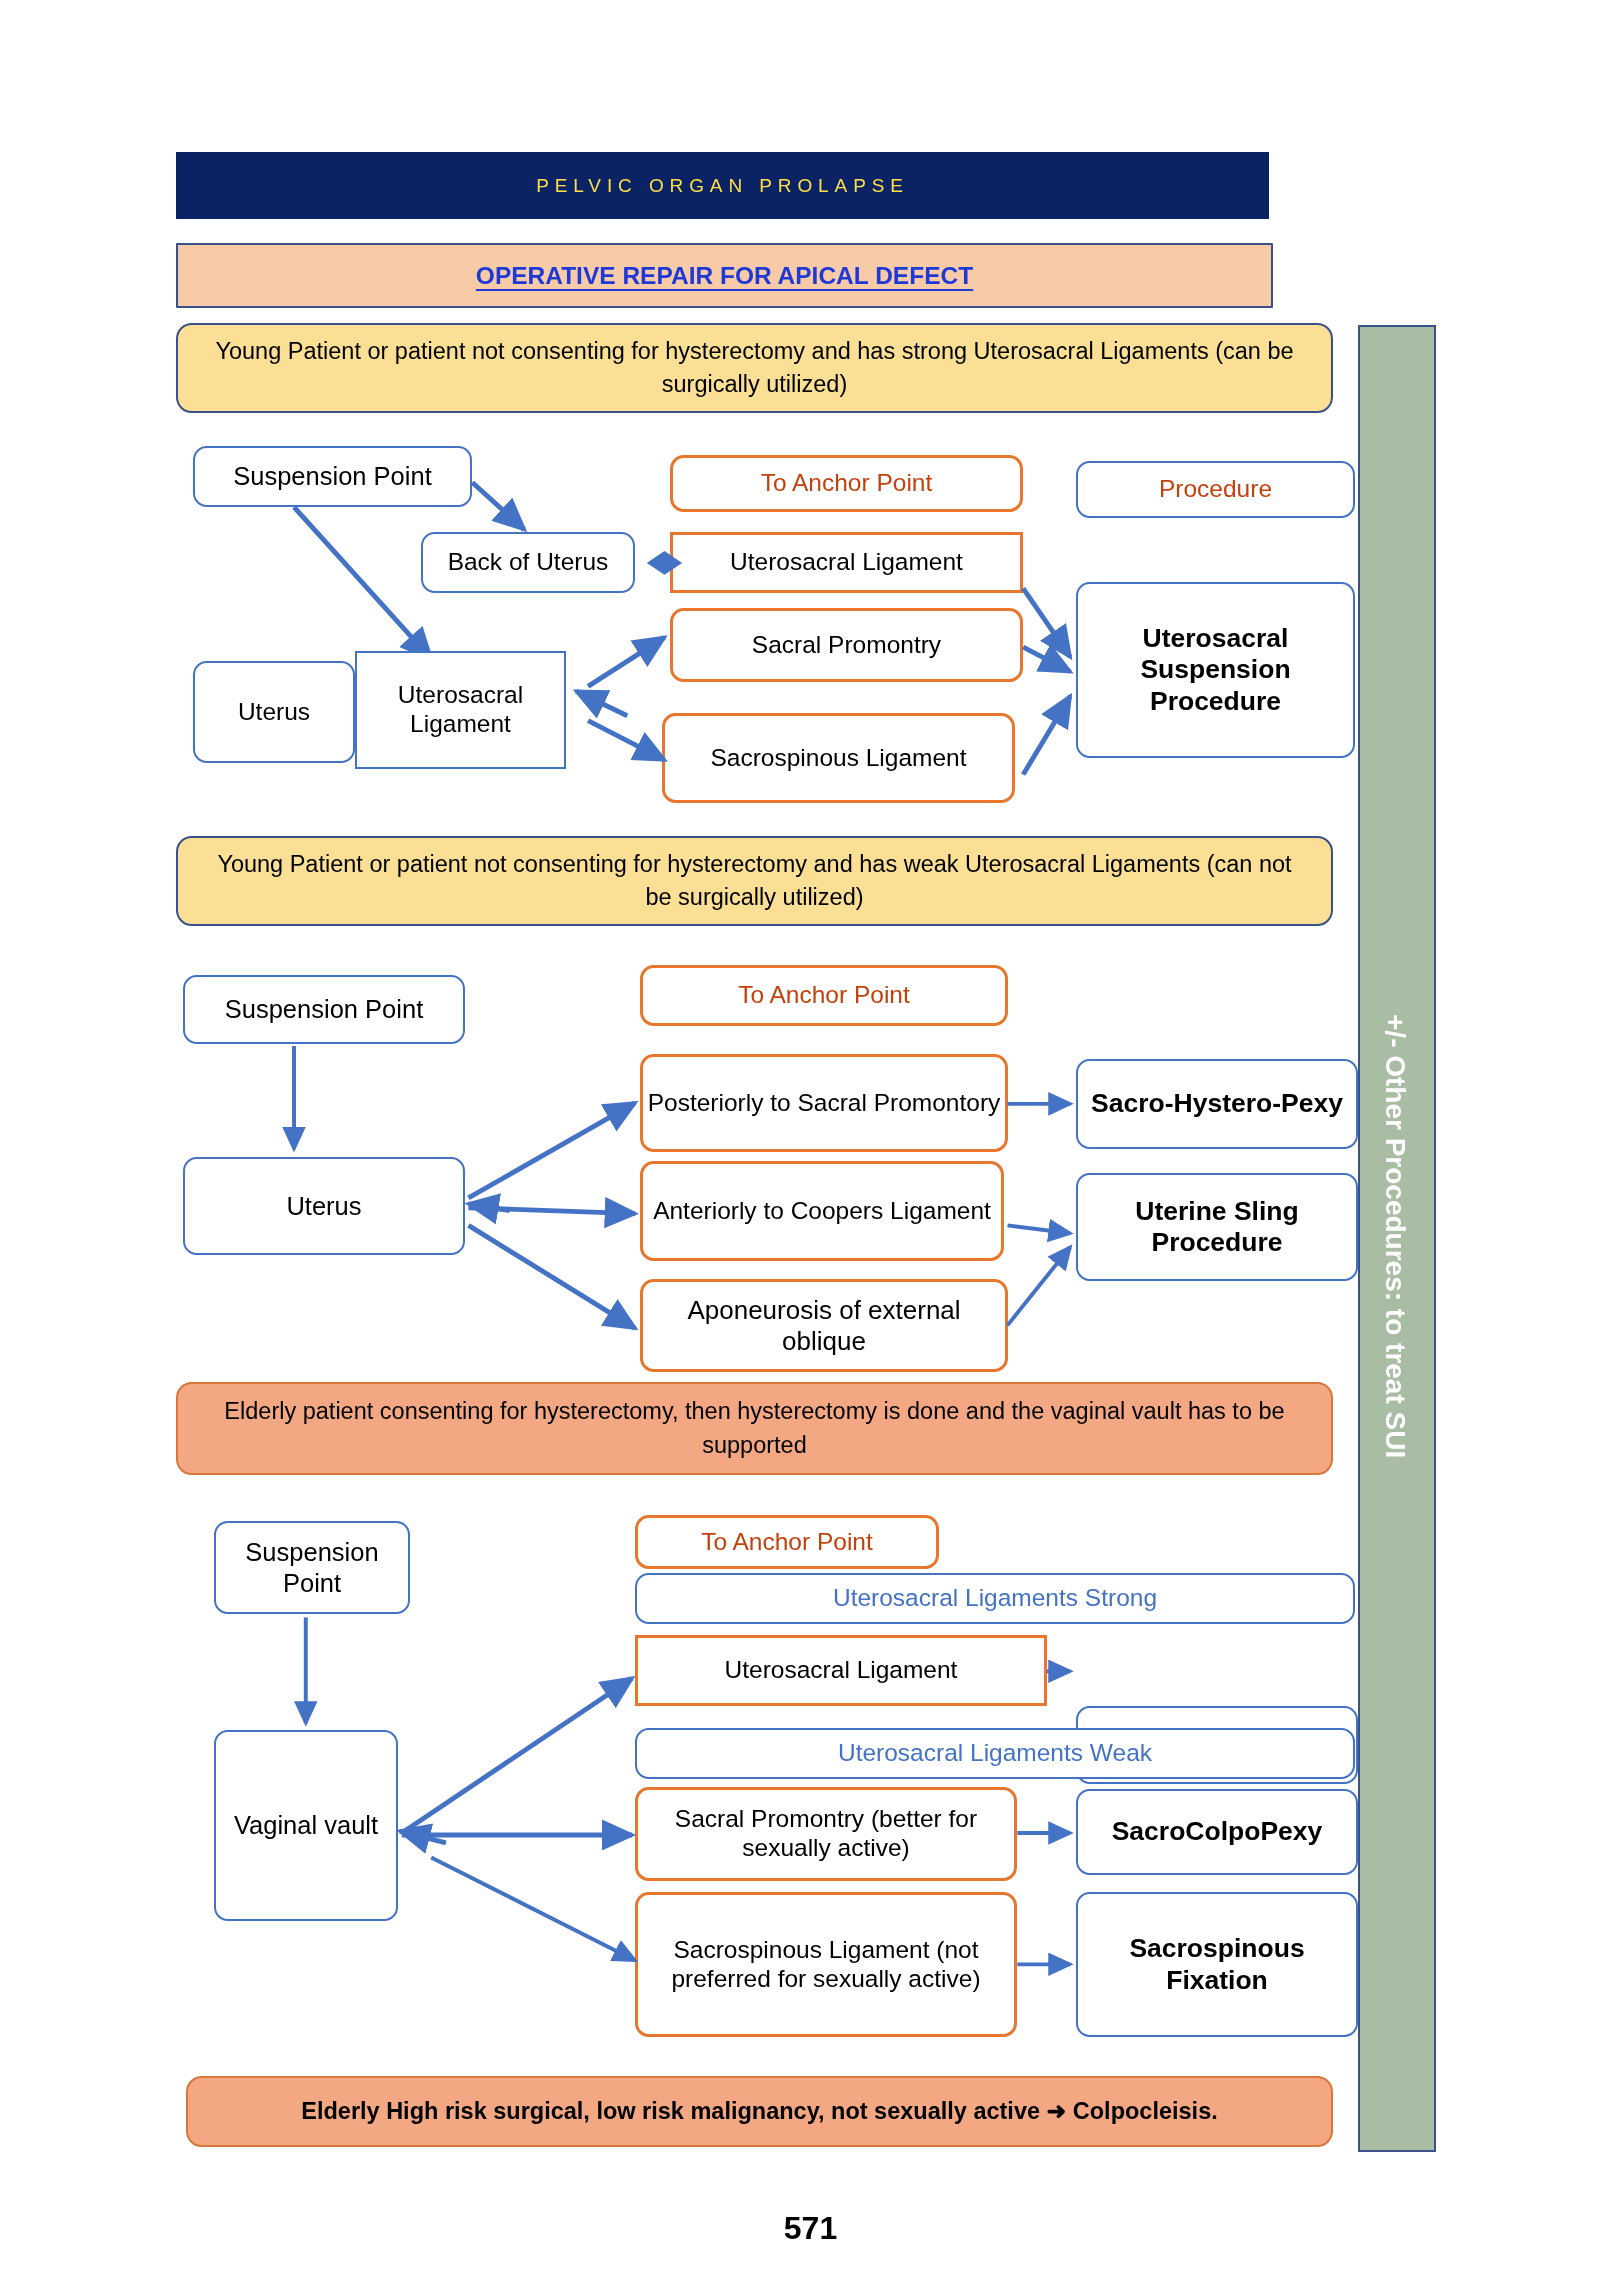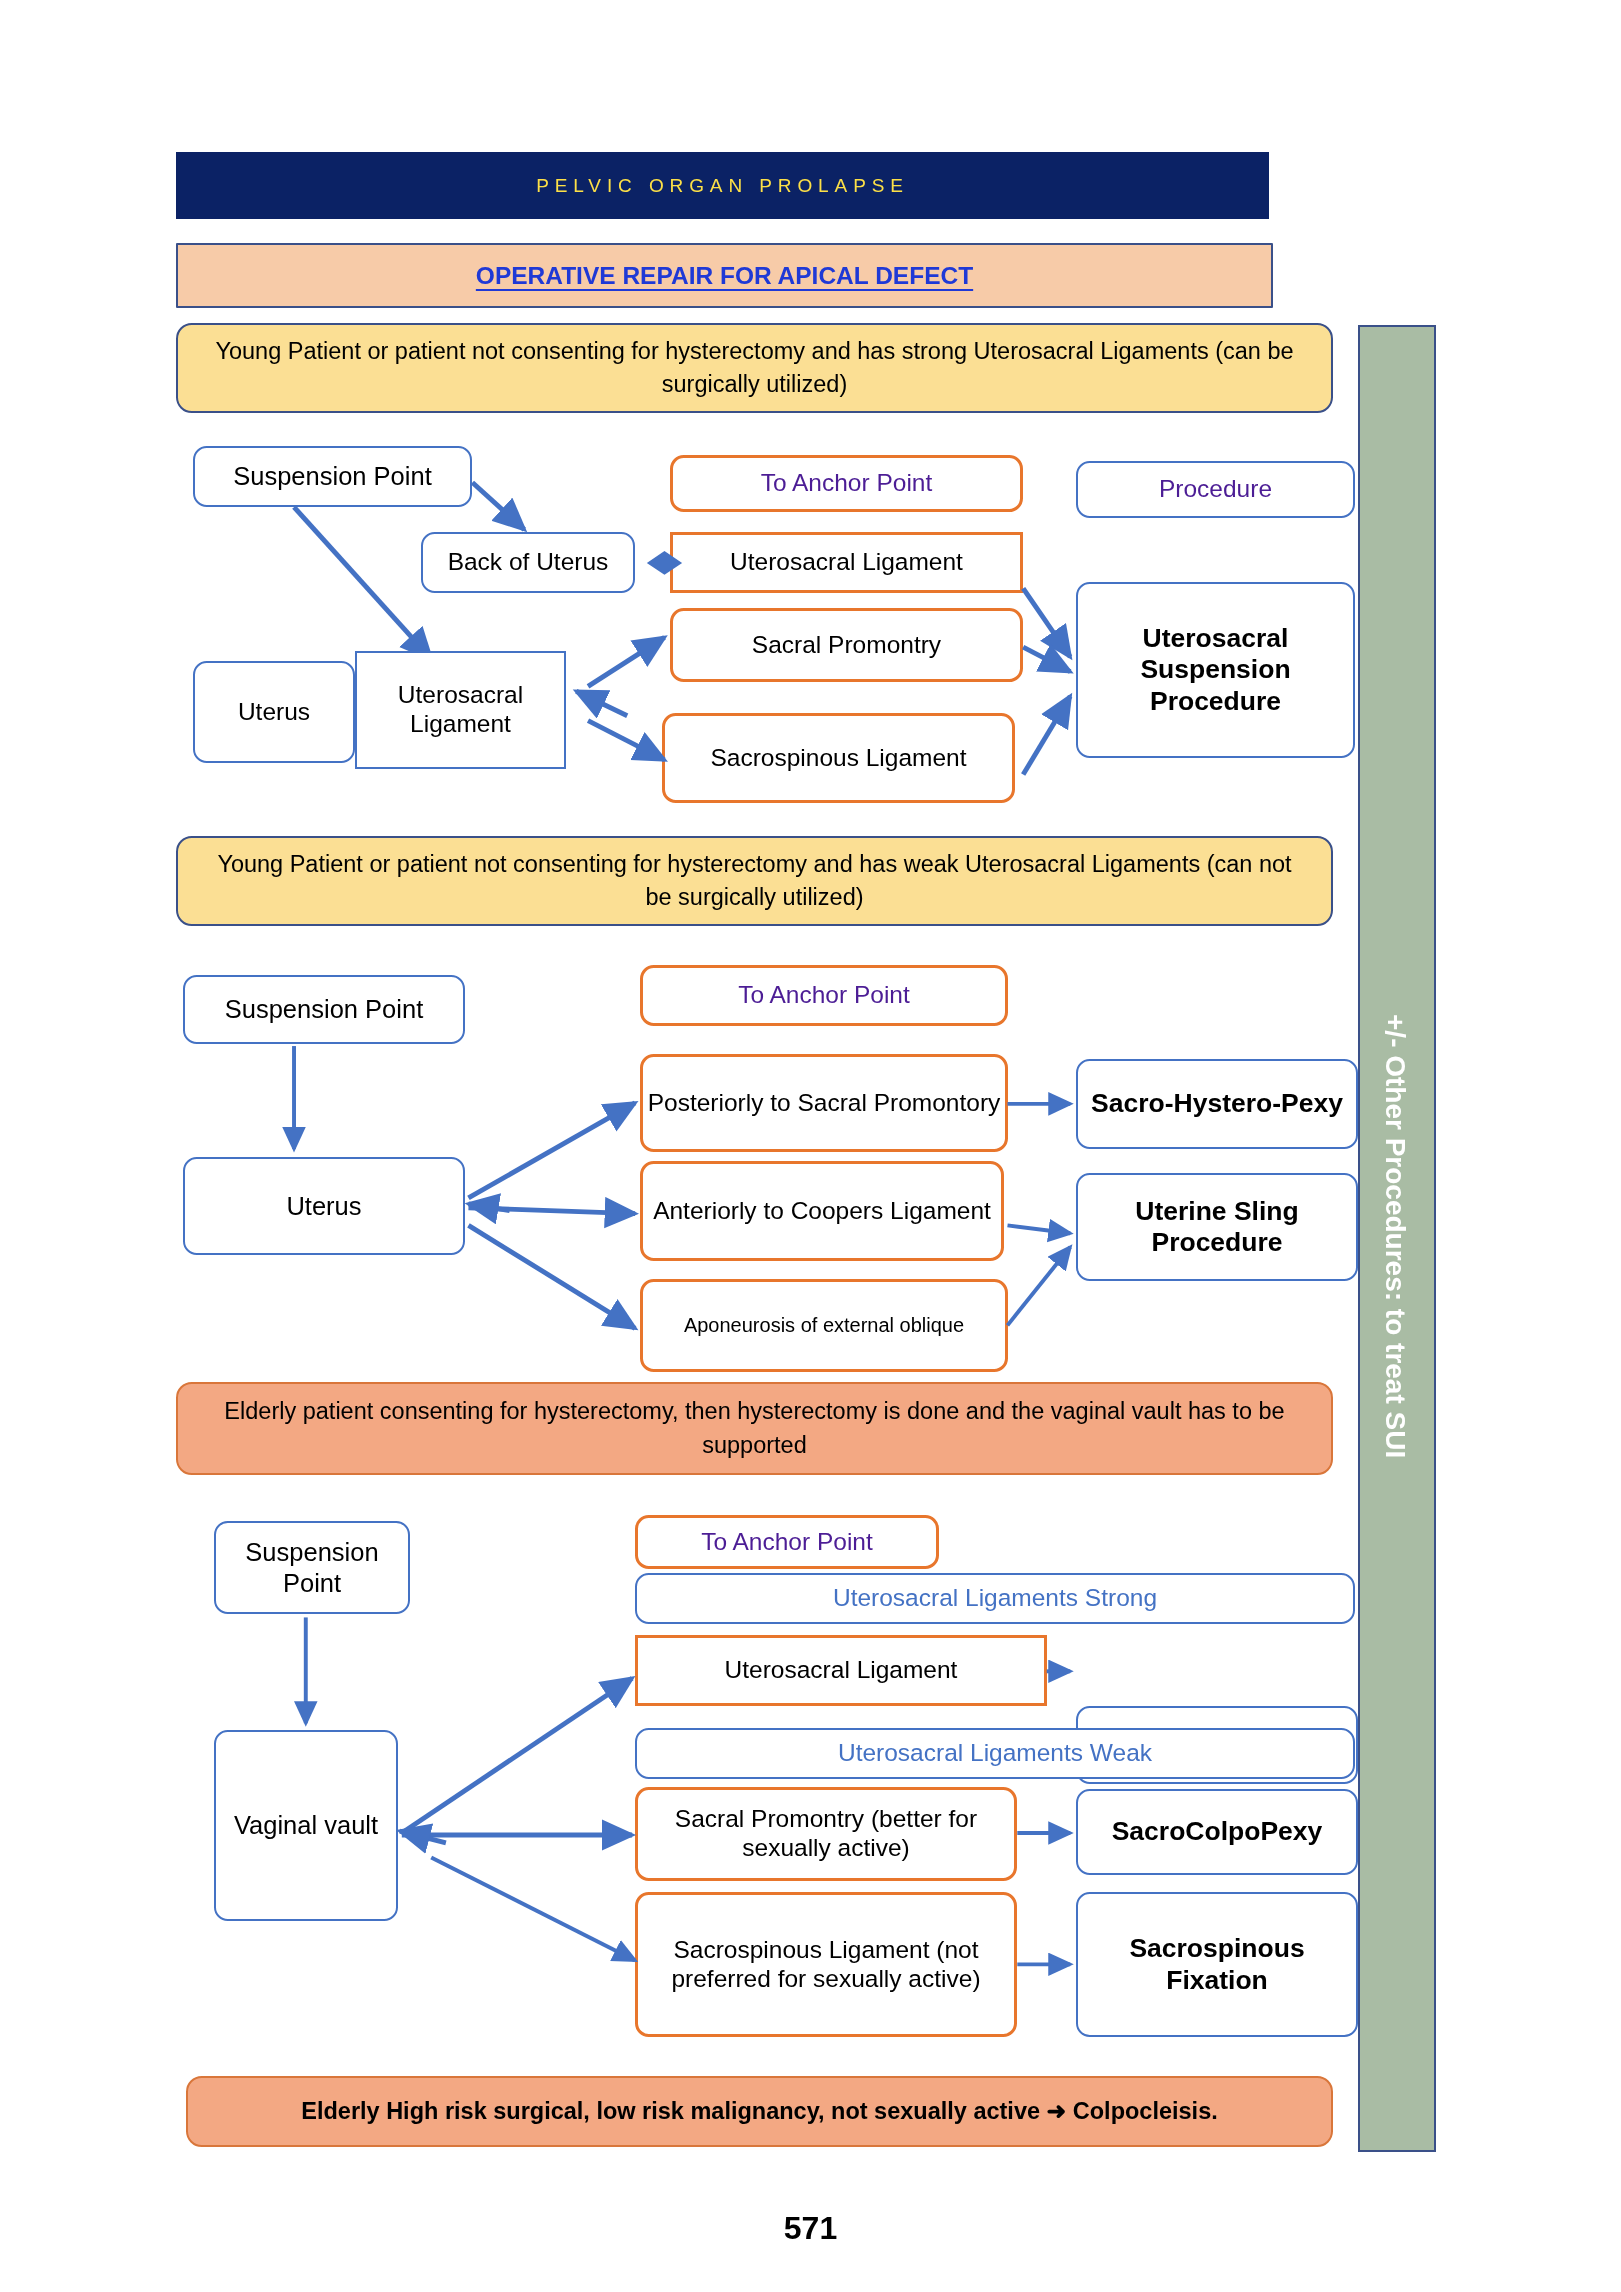--- a/index.html
+++ b/index.html
@@ -11,21 +11,21 @@
   .page{position:absolute;left:0;top:0;width:1621px;height:2293px;}
 
   
   .box{position:absolute;box-sizing:border-box;display:flex;align-items:center;
        justify-content:center;text-align:center;line-height:1.18;}
   .blue{border:2.9px solid #4472C4;background:#ffffff;border-radius:13.7px;}
   .blue-sq{border:2.9px solid #4472C4;background:#ffffff;border-radius:0;}
   .orange{border:3.9px solid #E8762C;background:#ffffff;border-radius:13.7px;}
   .orange-sq{border:3.9px solid #E8762C;background:#ffffff;border-radius:0;}
 
-  .t-green{color:#4c1d95;}
+  .t-green{color:#c2410c;}
   .t-blue{color:#4472C4;}
   .bold{font-weight:bold;}
 
   
   #title-bar{position:absolute;left:176px;top:152px;width:1093px;height:67px;
      background:#0B2265;color:#fde047;display:flex;align-items:center;justify-content:center;
      letter-spacing:5.9px;font-size:19px;}
   #subtitle-bar{position:absolute;left:176px;top:243px;width:1093px;height:61px;
      background:#F7CBA8;border:2px solid #3A5089;border-radius:1px;
      display:flex;align-items:center;justify-content:center;}
@@ -100,21 +100,21 @@
   <div class="box blue" style="left:183px;top:975px;width:282px;height:69px;font-size:25.5px;">Suspension Point</div>
 
   <div class="box orange" style="left:640px;top:965px;width:368px;height:61px;font-size:24.5px;">
     <span class="t-green">To Anchor Point</span>
   </div>
 
   <div class="box blue" style="left:183px;top:1157px;width:282px;height:98px;font-size:25.5px;">Uterus</div>
 
   <div class="box orange" style="left:640px;top:1054px;width:368px;height:98px;font-size:24.5px;">Posteriorly to Sacral Promontory</div>
   <div class="box orange" style="left:640px;top:1161px;width:364px;height:100px;font-size:24.5px;">Anteriorly to Coopers Ligament</div>
-  <div class="box orange" style="left:640px;top:1279px;width:368px;height:93px;font-size:20px;">Aponeurosis of external oblique</div>
+  <div class="box orange" style="left:640px;top:1279px;width:368px;height:93px;font-size:26px;">Aponeurosis of external oblique</div>
 
   <div class="box blue bold" style="left:1076px;top:1059px;width:282px;height:90px;font-size:26.5px;">Sacro-Hystero-Pexy</div>
   <div class="box blue bold" style="left:1076px;top:1173px;width:282px;height:108px;font-size:26.5px;">Uterine Sling Procedure</div>
 
   <div class="banner banner-salmon" style="left:176px;top:1382px;width:1157px;height:93px;">Elderly patient consenting for hysterectomy, then hysterectomy is done and the vaginal vault has to be supported</div>
 
   <div class="box blue" style="left:214px;top:1521px;width:196px;height:93px;font-size:25.5px;">Suspension Point</div>
 
   <div class="box orange" style="left:635px;top:1515px;width:304px;height:54px;font-size:24.5px;">
     <span class="t-green">To Anchor Point</span>

